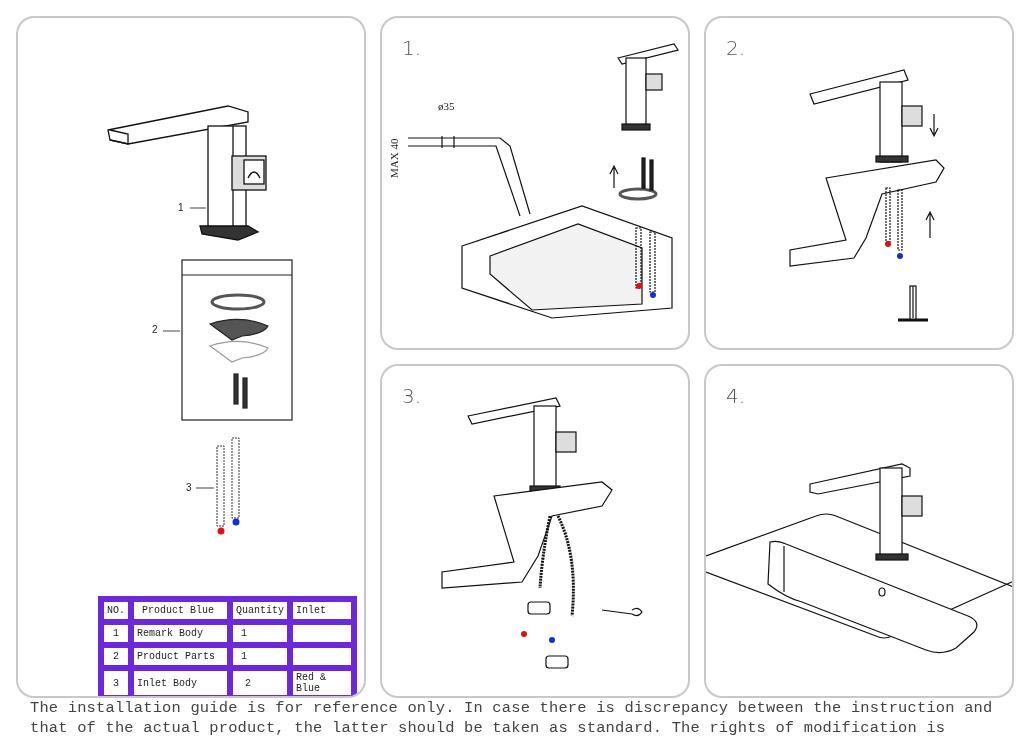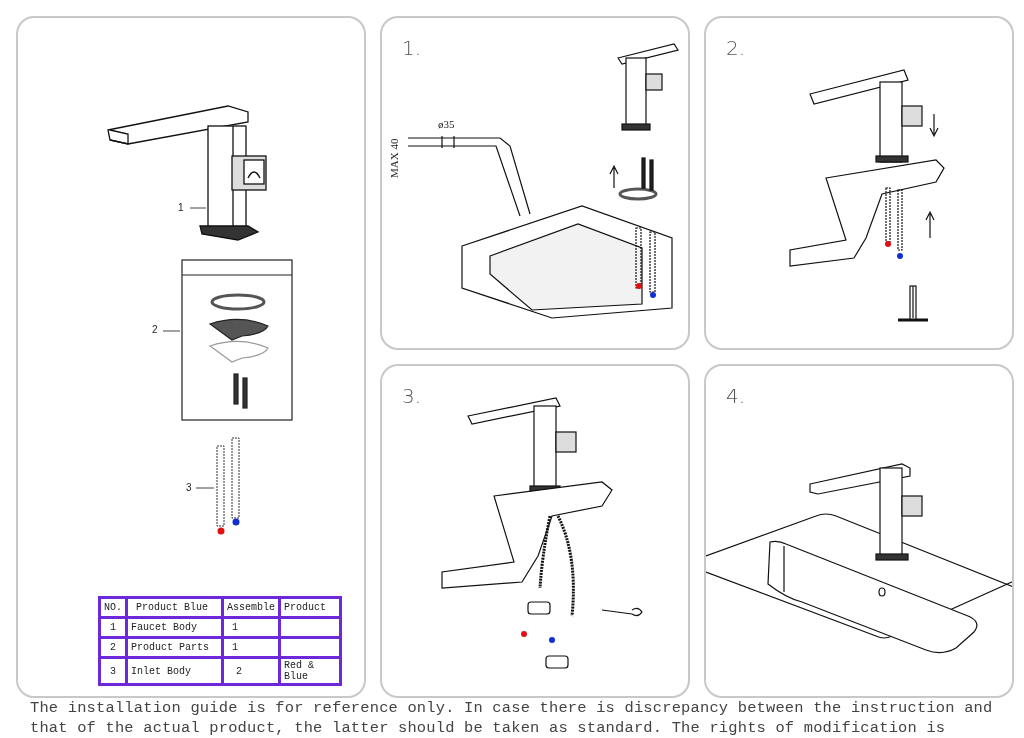--- a/index.html
+++ b/index.html
@@ -6,21 +6,21 @@
   body{width:1024px;height:738px;position:relative;overflow:hidden;font-family:"Liberation Sans",sans-serif;color:#222;}
   .panel{position:absolute;border:2px solid #c8c8c8;border-radius:18px;background:#fff;box-sizing:border-box;overflow:hidden;}
   #p0{left:16px;top:16px;width:350px;height:682px;}
   #p1{left:380px;top:16px;width:310px;height:334px;}
   #p2{left:704px;top:16px;width:310px;height:334px;}
   #p3{left:380px;top:364px;width:310px;height:334px;}
   #p4{left:704px;top:364px;width:310px;height:334px;}
   .step{position:absolute;left:20px;top:18px;font-size:20px;color:#555;font-family:"DejaVu Sans",sans-serif;font-weight:200;}
   svg{position:absolute;left:0;top:0;}
   .tbl{position:absolute;left:80px;top:578px;border-collapse:collapse;font-family:"Liberation Mono",monospace;font-size:10px;}
-  .tbl td,.tbl th{border:3px solid #6d28d9;padding:1px 3px;height:15px;font-weight:normal;text-align:left;}
+  .tbl td,.tbl th{border:6px solid #6d28d9;padding:1px 3px;height:15px;font-weight:normal;text-align:left;}
   .tbl .c{text-align:center;}
   .disclaimer{position:absolute;left:30px;top:698px;width:990px;font-family:"Liberation Mono",monospace;font-size:15.4px;line-height:20px;color:#444;letter-spacing:0.2px;}
   .lbl{position:absolute;font-size:10px;color:#222;}
   .dim{position:absolute;font-family:"Liberation Serif",serif;font-size:11px;color:#222;}
 </style>
 </head>
 <body>
 
 <div class="panel" id="p0">
   <svg width="350" height="682">
@@ -58,26 +58,26 @@
   </svg>
   <span class="lbl" style="left:160px;top:184px;">1</span>
   <span class="lbl" style="left:134px;top:306px;">2</span>
   <span class="lbl" style="left:168px;top:464px;">3</span>
 
   <table class="tbl">
     <tbody>
         <tr>
       <th>NO.</th>
       <th style="width:82px;padding-left:8px">Product Blue</th>
-      <th>Assemble</th>
-      <th style="width:52px">Product</th>
+      <th>Quantity</th>
+      <th style="width:52px">Inlet</th>
     </tr>
     <tr>
       <td class="c">1</td>
-      <td>Faucet Body</td>
+      <td>Remark Body</td>
       <td style="padding-left:8px">1</td>
       <td></td>
     </tr>
     <tr>
       <td class="c">2</td>
       <td>Product Parts</td>
       <td style="padding-left:8px">1</td>
       <td></td>
     </tr>
     <tr>
@@ -107,21 +107,21 @@
       <ellipse cx="256" cy="176" rx="18" ry="5" stroke-width="3" stroke="#555"></ellipse>
       <rect x="260" y="140" width="3" height="30" fill="#222"></rect>
       <rect x="268" y="142" width="3" height="30" fill="#222"></rect>
       <rect x="254" y="210" width="5" height="60" stroke-dasharray="2 1"></rect>
       <rect x="268" y="214" width="5" height="60" stroke-dasharray="2 1"></rect>
       <path d="M232,170 L232,150 M228,156 L232,148 L236,156"></path>
     </g>
     <circle cx="257" cy="268" r="3" fill="#e01010"></circle>
     <circle cx="271" cy="277" r="3" fill="#1030d0"></circle>
   </svg>
-  <span class="dim" style="left:56px;top:100px;">ø35</span>
+  <span class="dim" style="left:56px;top:82px;">ø35</span>
   <span class="dim" style="left:6px;top:160px;transform:rotate(-90deg);transform-origin:left top;">MAX 40</span>
 </div>
 
 <div class="panel" id="p2">
   <span class="step">2.</span>
   <svg width="310" height="334">
     <g fill="none" stroke="#111" stroke-width="1.2">
       <polygon points="104,76 198,52 202,62 108,86" fill="#fff"></polygon>
       <rect x="174" y="64" width="22" height="80" fill="#fff"></rect>
       <rect x="170" y="138" width="32" height="6" fill="#333"></rect>

